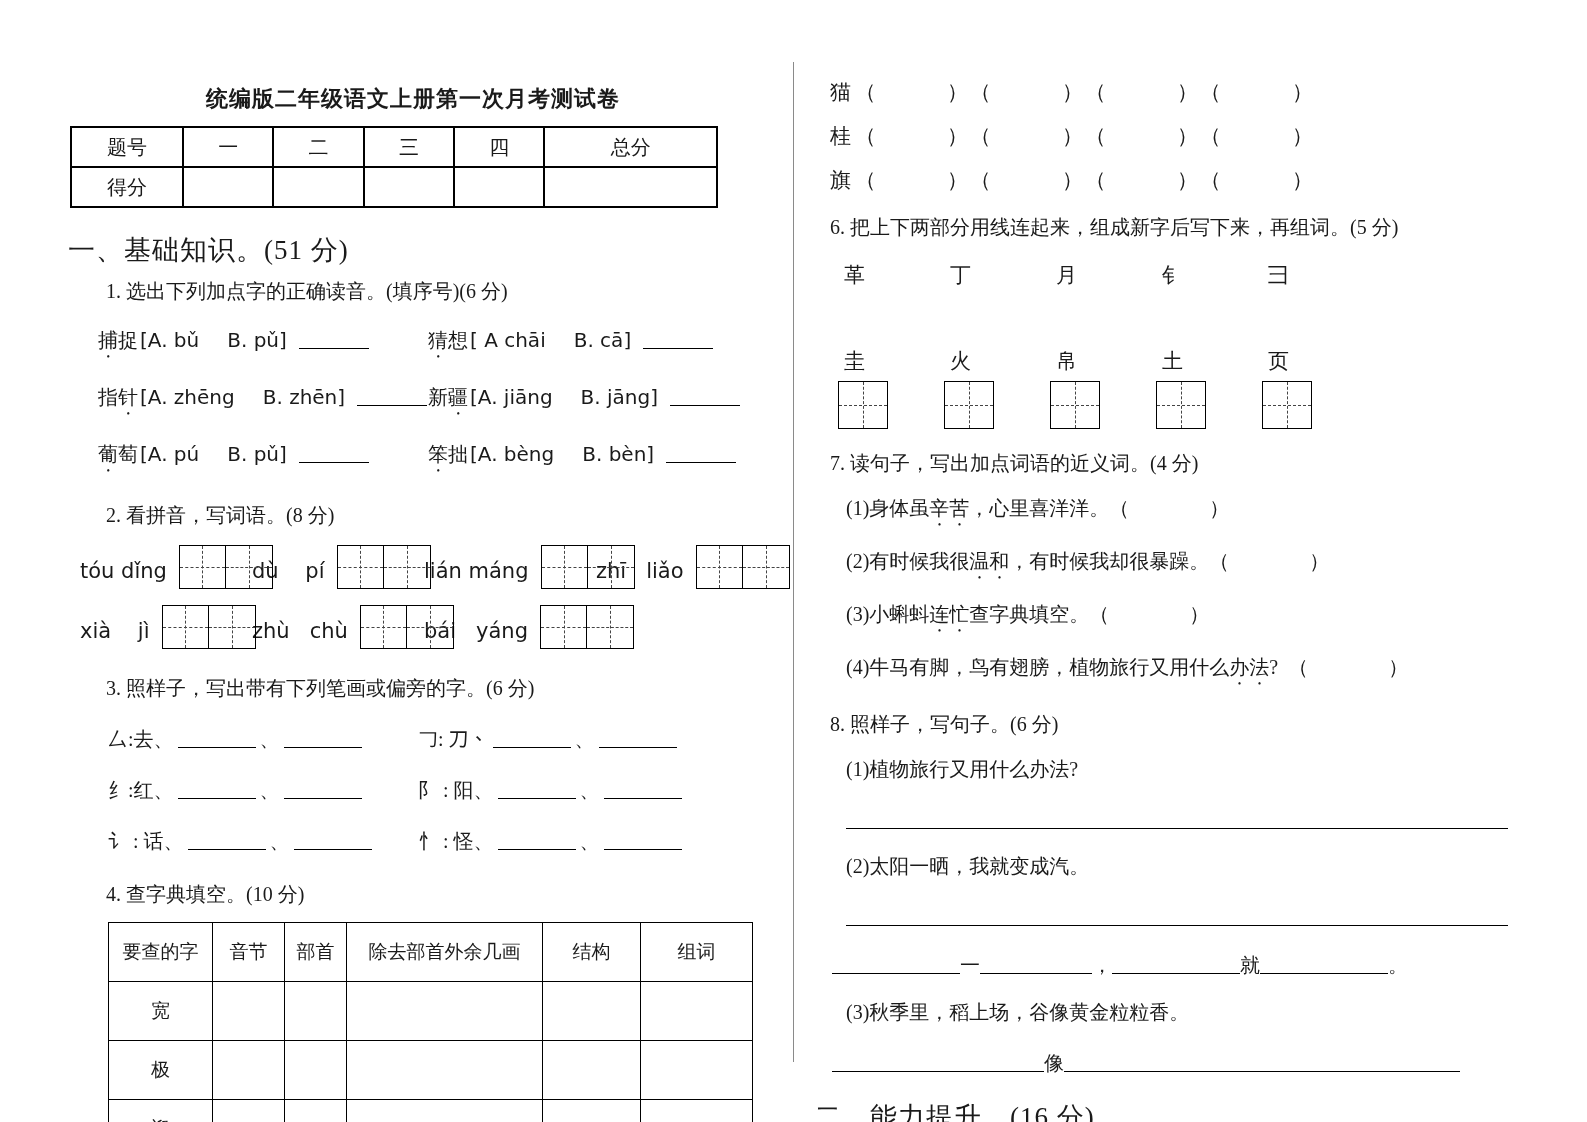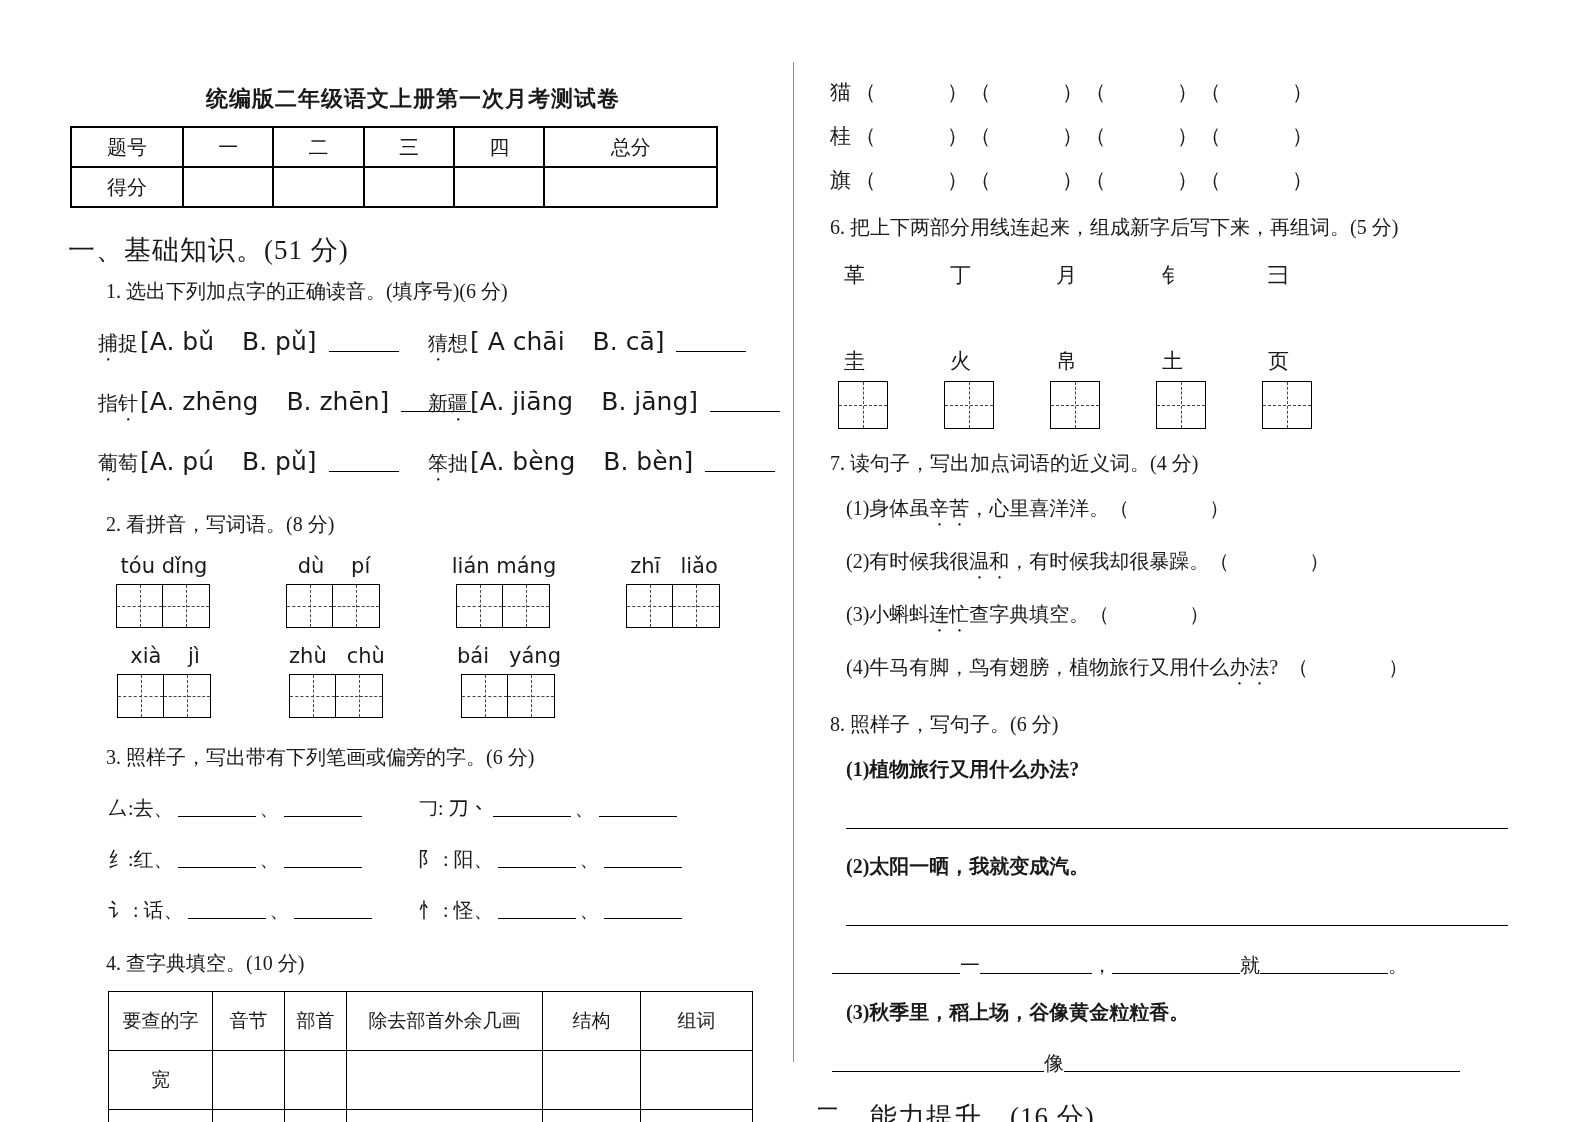--- a/index.html
+++ b/index.html
@@ -10,21 +10,21 @@
     color:#1a1a1a; font-size:20px;
   }
   .page { position:absolute; inset:0; }
 
   
   .col-left  { position:absolute; left:68px;  top:84px; width:690px; }
   .col-right { position:absolute; left:830px; top:78px; width:692px; }
   .col-divider { position:absolute; left:793px; top:62px; width:1px; height:1000px; background:#8a8a8a; }
 
   .zh { font-family:"Liberation Serif", serif; }
-  .py { font-family:"DejaVu Sans", sans-serif; font-size:25px; }
+  .py { font-family:"DejaVu Sans", sans-serif; font-size:20px; }
 
   .page-title { text-align:center; font-weight:bold; font-size:22px;
     font-family:"Liberation Sans", sans-serif; margin-bottom:12px; letter-spacing:1px; }
 
   
   table.score { border-collapse:collapse; width:648px; margin-left:2px; }
   table.score td { border:2px solid #000; height:40px; text-align:center; font-size:20px; }
   table.score td.c0 { width:112px; }
 
   .sec-heading { font-size:27px; margin-top:24px; letter-spacing:1px; }
@@ -52,21 +52,21 @@
   
   .tzg { display:flex; }
   .tzg .cell { width:47px; height:44px; border:1.5px solid #000; position:relative; }
   .tzg .cell + .cell { border-left:none; }
   .tzg .cell::before { content:""; position:absolute; left:50%; top:0; bottom:0; border-left:1px dashed #444; }
   .tzg .cell::after  { content:""; position:absolute; top:50%; left:0; right:0; border-top:1px dashed #444; }
   .tzg.big .cell { width:50px; height:48px; }
 
   
   .q2-row { display:flex; margin:16px 0 0 10px; }
-  .q2-group { width:172px; display:flex; flex-direction:column; align-items:center; }
+  .q2-group { width:172px; display:flex; flex-direction:row; align-items:flex-end;gap:12px; }
   .q2-group .py-label { font-family:"DejaVu Sans", sans-serif; font-size:21px; margin-bottom:6px; margin-left:2px; white-space:pre; }
 
   
   .q3-grid { margin-left:40px; }
   .q3-row { display:flex; margin-top:24px; }
   .q3-item { width:310px; white-space:nowrap; }
   .q3-item .blank { margin:0 4px; }
 
   
   table.dict { border-collapse:collapse; margin:14px 0 0 40px; }
@@ -84,21 +84,21 @@
   .q6-chars { display:flex; margin:20px 0 0 14px; }
   .q6-chars .ch { width:106px; text-align:left; font-size:21px; }
   .q6-spacer { height:58px; }
   .q6-boxes { display:flex; margin:6px 0 0 8px; }
   .q6-boxes .bx { width:106px; }
 
   
   .q7-item { margin:18px 0 0 16px; white-space:pre-wrap; }
 
   
-  .q8-item { margin:18px 0 0 16px;font-weight:bold; }
+  .q8-item { margin:18px 0 0 16px; }
   .q8-pattern { margin:26px 0 0 2px; white-space:nowrap; }
   .q8-pattern .blank { height:16px; }
   .q8-like { margin:24px 0 0 2px; white-space:nowrap; }
 
   .sec2 { margin-top:22px; }
 </style>
 </head>
 <body>
 
 <div class="page">

